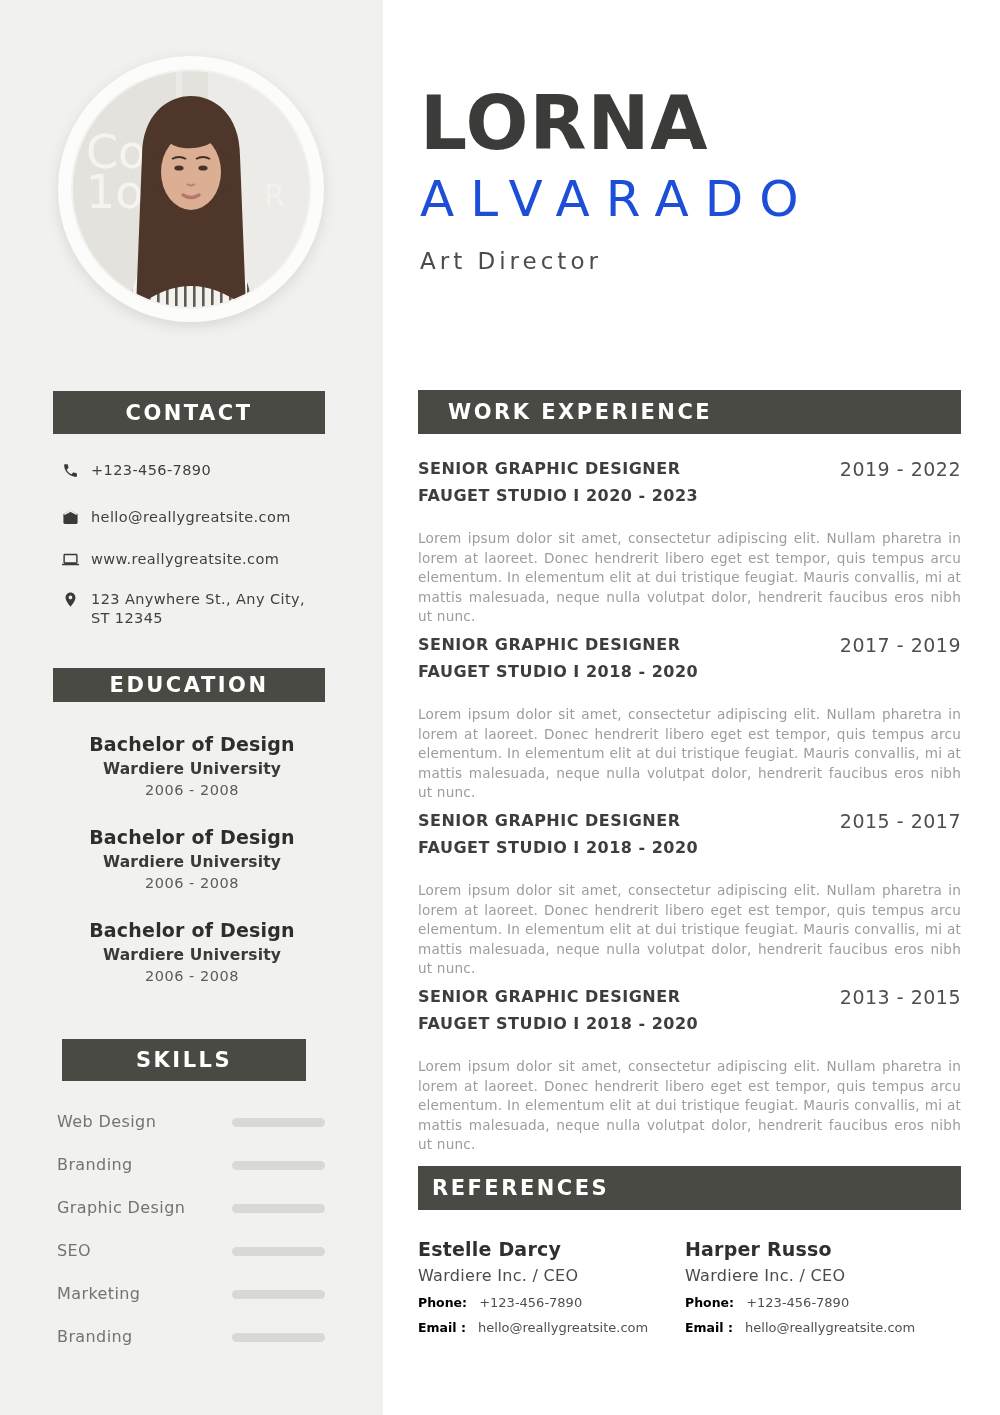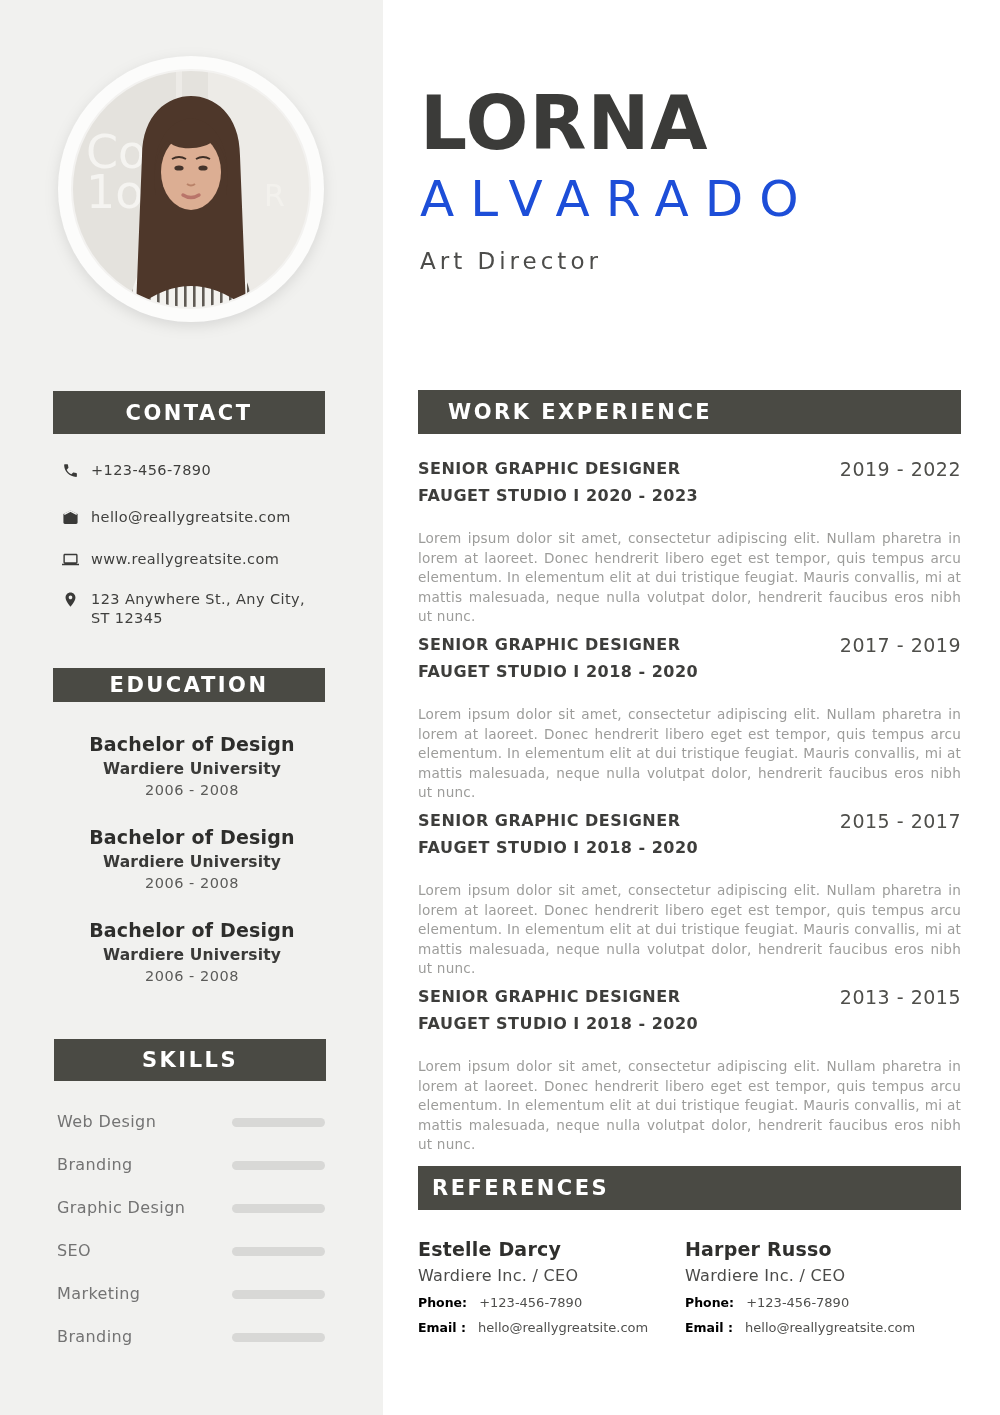--- a/index.html
+++ b/index.html
@@ -12,21 +12,21 @@
   
   .photo-wrap { position:absolute; left:58px; top:56px; width:266px; height:266px; }
   .photo-wrap svg { display:block; filter:drop-shadow(0 4px 7px rgba(0,0,0,0.10)); }
 
   
   .bar { position:absolute; background:#4a4a44; color:#ffffff; font-weight:700;
          letter-spacing:2.5px; display:flex; align-items:center; }
   .bar.centered { justify-content:center; }
   .bar-contact    { left:53px; top:391px; width:272px; height:43px; font-size:21px; }
   .bar-education  { left:53px; top:668px; width:272px; height:34px; font-size:21px; }
-  .bar-skills     { left:54px; top:1039px; width:272px; height:42px; font-size:21px; }
+  .bar-skills     { left:62px; top:1039px; width:244px; height:42px; font-size:21px; }
   .bar-work       { left:418px; top:390px; width:543px; height:44px; font-size:21px; padding-left:30px; }
   .bar-references { left:418px; top:1166px; width:543px; height:44px; font-size:21px; padding-left:14px; }
 
   
   .contact-row { position:absolute; left:62px; width:262px; display:flex; align-items:flex-start; gap:12px;
                  color:#3f3f3d; font-size:14.5px; line-height:19px; letter-spacing:0.4px; }
   .contact-row .cicon { flex:0 0 17px; width:17px; height:17px; margin-top:1px; }
   .contact-row .cicon svg { display:block; width:17px; height:17px; fill:#3a3a38; }
   .c-phone   { top:461px; }
   .c-email   { top:508px; }

